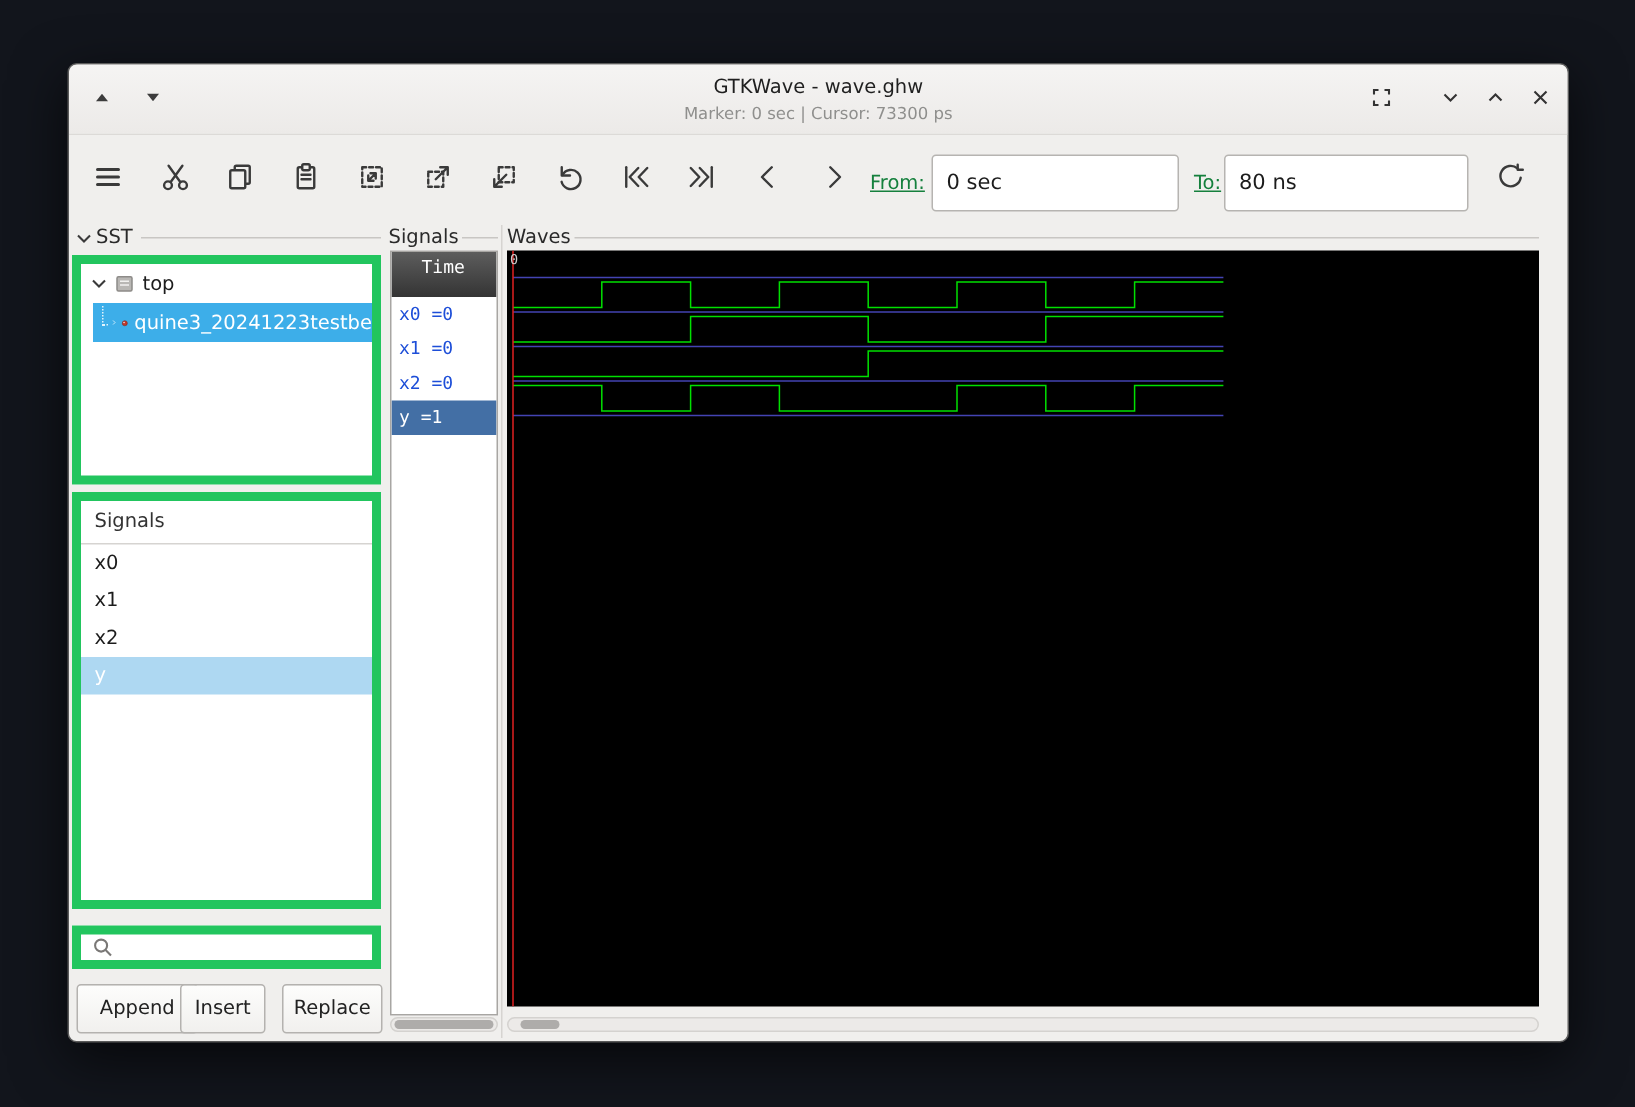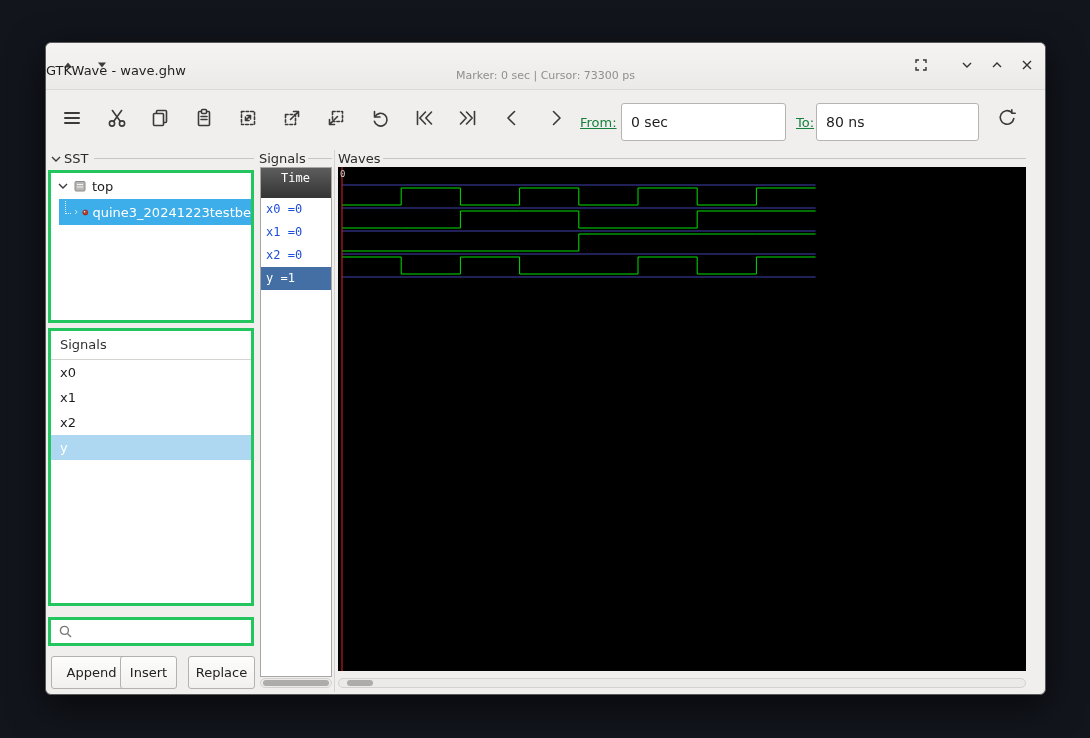--- a/index.html
+++ b/index.html
@@ -8,41 +8,41 @@
   .stage { position:relative; width:1090px; height:738px; background:#12151c; }
 
   .window { position:absolute; left:45px; top:42px; width:1001px; height:653px;
             background:#f0efed; border-radius:6px; box-shadow:0 10px 36px rgba(0,0,0,.65);
             border:1px solid #5a5a5a; }
 
   
   .titlebar { position:absolute; left:0; top:0; width:100%; height:47px;
               background:linear-gradient(#f5f4f3,#eceae8); border-bottom:1px solid #dcdad7;
               border-radius:6px 6px 0 0; }
-  .tb-title  { position:absolute; top:20px; width:100%; font-size:13px; color:#1f1f1f; }
+  .tb-title  { position:absolute; top:8px; width:100%; text-align:center; font-size:13px; color:#1f1f1f; }
   .tb-status { position:absolute; top:26px; width:100%; text-align:center; font-size:11px; color:#8f8f8d; }
   .tb-btn { position:absolute; top:9px; width:26px; height:26px; display:flex; align-items:center;
             justify-content:center; border-radius:3px; }
 
   
   .toolbar { position:absolute; left:0; top:48px; width:100%; height:55px; }
   .tool-btn { position:absolute; top:6px; width:34px; height:42px; display:flex;
               align-items:center; justify-content:center; border-radius:3px; }
   .tool-btn svg { stroke:#3a3a3a; fill:none; stroke-width:1.6; stroke-linecap:round; stroke-linejoin:round; }
   .tb-label { position:absolute; top:24px; font-size:13px; color:#15803d;text-decoration:underline; }
   .tb-input { position:absolute; top:12px; height:38px; border:1px solid #b6b4b1; border-radius:3px;
               background:#fff; font-size:14px; color:#1c1c1c; padding:0 9px;
               font-family:"DejaVu Sans","Liberation Sans",sans-serif; }
 
   
   .main { position:absolute; left:0; top:103px; width:100%; height:550px; }
   .frame-label { position:absolute; font-size:13px; color:#2a2a2a; }
   .frame-line  { position:absolute; height:1px; background:#c8c6c3; }
 
-  .box { position:absolute; background:#fff; border:3px solid #22c55e; }
+  .box { position:absolute; background:#fff; border:6px solid #22c55e; }
 
   
   .tree-row { position:relative; height:26px; display:flex; align-items:center; font-size:13px; color:#1c1c1c; }
   .tree-sel { position:absolute; left:8px; right:0; top:0; height:26px; background:#3daee9;
               display:flex; align-items:center; color:#fff; font-size:13px; overflow:hidden; white-space:nowrap; }
   .tree-dots { width:10px; height:13px; border-left:1px dotted rgba(255,255,255,.85);
                border-bottom:1px dotted rgba(255,255,255,.85); margin:0 2px 10px 6px; }
 
   
   .sig-head { height:29px; line-height:28px; padding-left:9px; font-size:13px; color:#333;

